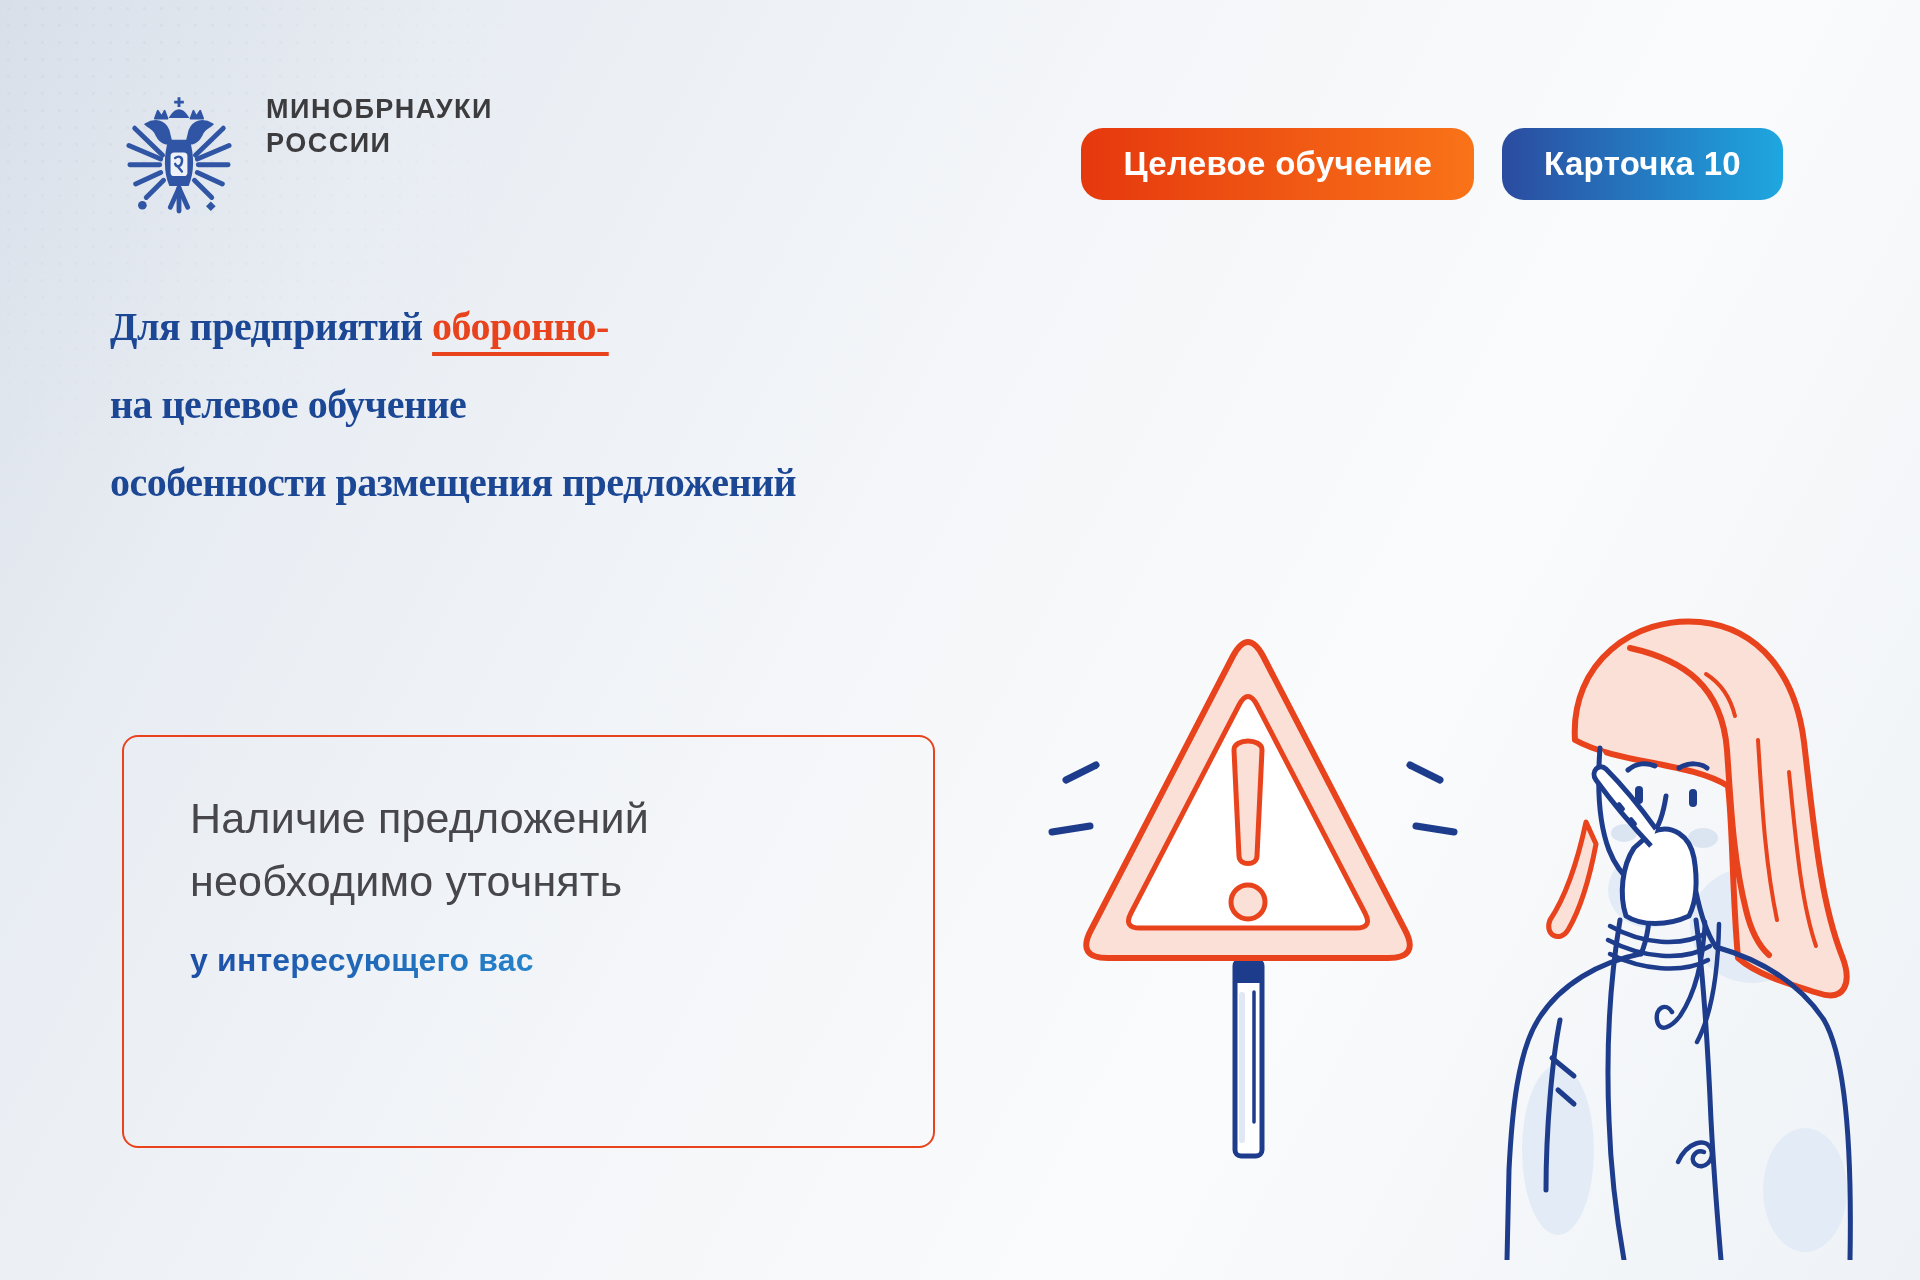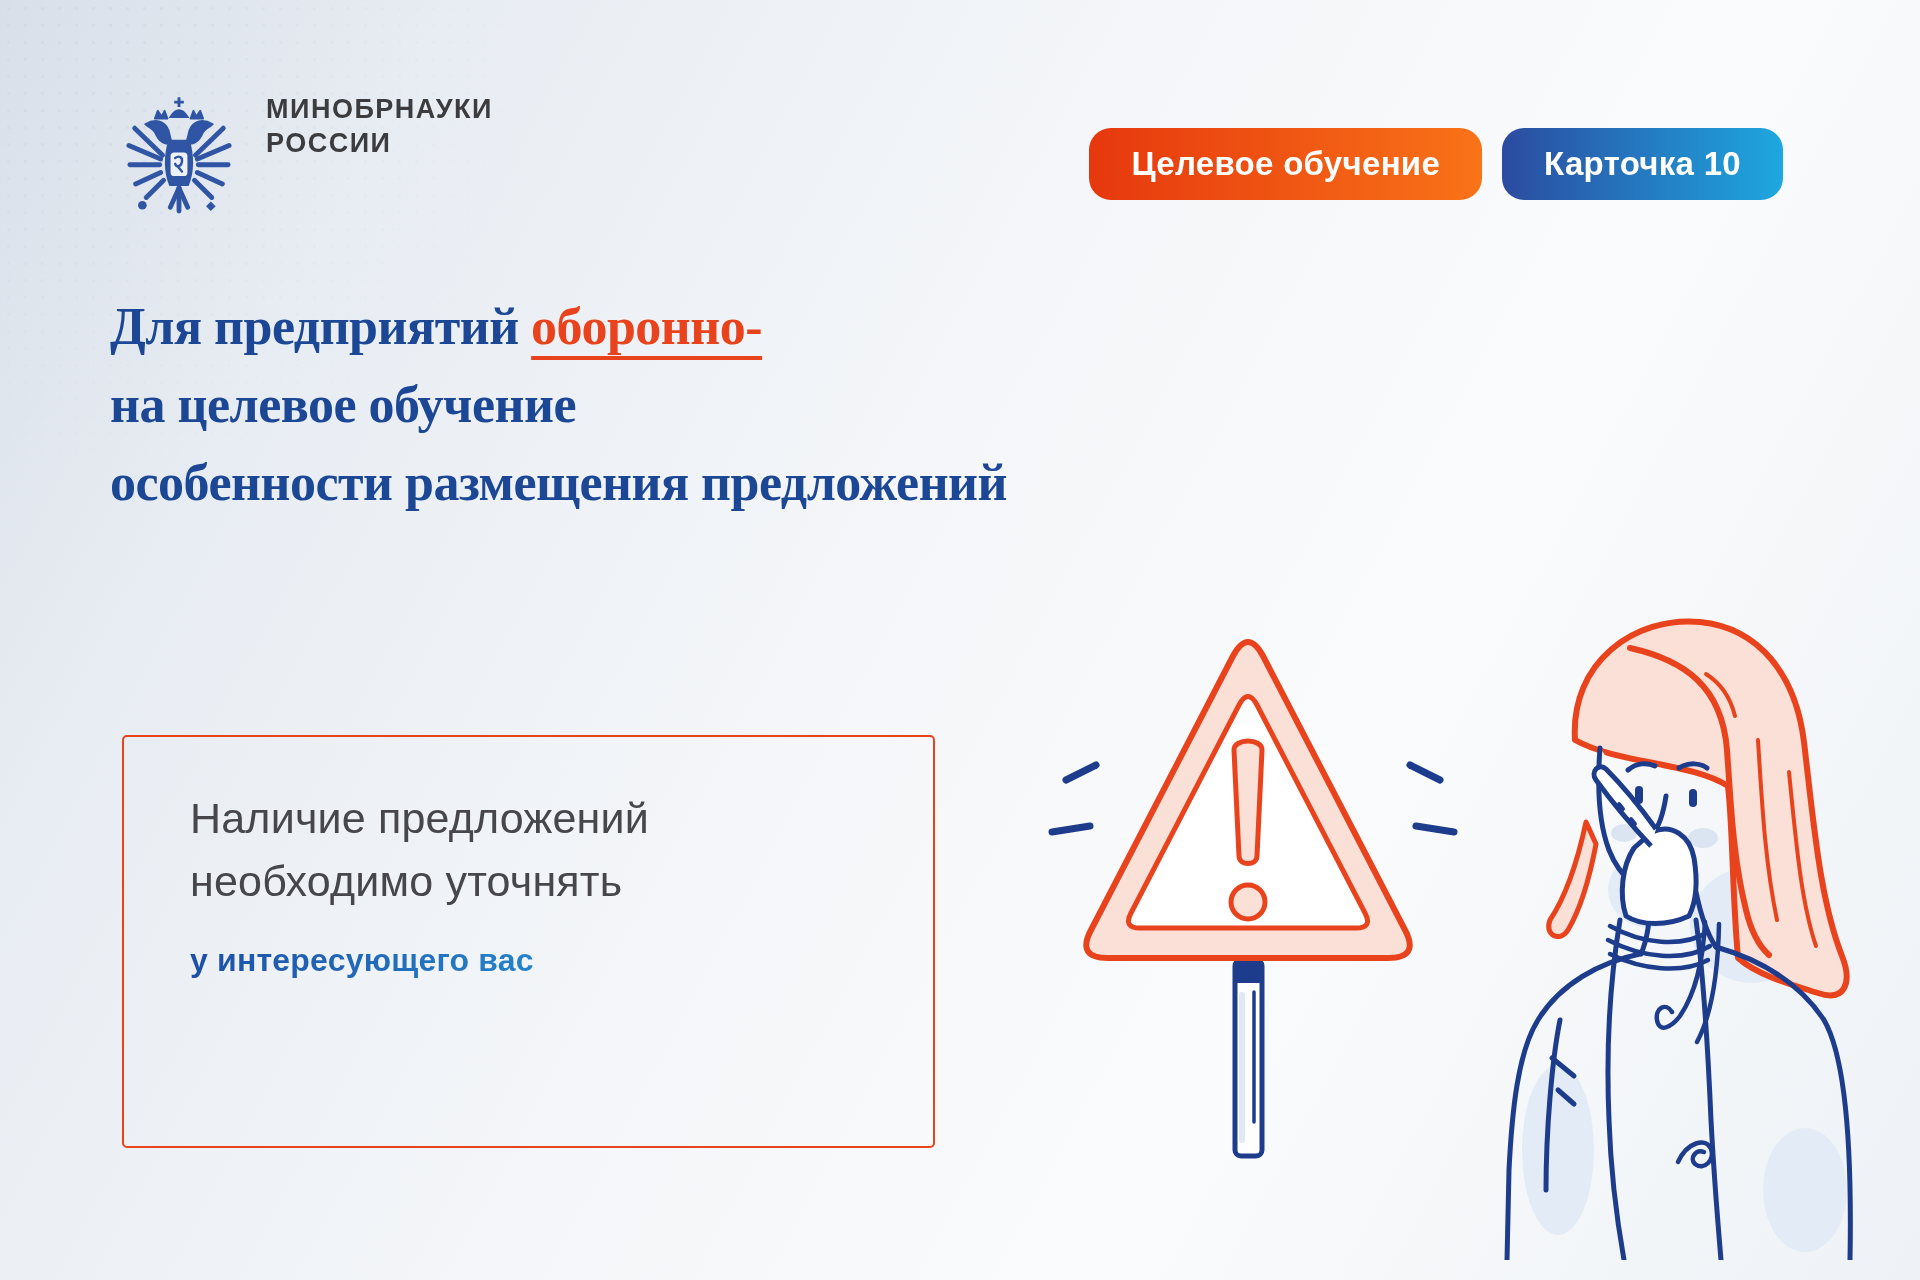--- a/index.html
+++ b/index.html
@@ -16,44 +16,44 @@
     -webkit-mask-image:radial-gradient(circle at 10% 6%,#000 0%,transparent 72%);
             mask-image:radial-gradient(circle at 10% 6%,#000 0%,transparent 72%);
   }
   
   .logo-wrap{ position:absolute; left:126px; top:92px; display:flex; align-items:flex-start; }
   .eagle{ width:106px; height:134px; }
   .logo-text{
     margin-left:34px; font-weight:bold; font-size:27px; line-height:34px;
     letter-spacing:1.5px; color:#3c3c3e;
   }
-  .badges{ position:absolute; right:137px; top:128px; display:flex; gap:20px; }
+  .badges{ position:absolute; right:137px; top:128px; display:flex; gap:28px; }
   .badge{
     height:72px; border-radius:22px; color:#fff; font-size:33px; font-weight:bold;
     display:flex; align-items:center; justify-content:center; padding:0 42px;
     letter-spacing:.3px;
   }
   .badge.orange{ background:linear-gradient(90deg,var(--badge-orange-from),var(--badge-orange-to)); }
   .badge.blue{ background:linear-gradient(90deg,var(--badge-blue-from),var(--badge-blue-to)); }
   
   .headline{
     position:absolute; left:110px; top:288px; width:1450px;
     font-family:"Liberation Serif","DejaVu Serif",serif;
-    font-weight:bold; font-size:52px; line-height:78px; letter-spacing:-0.5px;
+    font-weight:bold; font-size:40px; line-height:78px; letter-spacing:-0.5px;
   }
   .hl-blue{ color:var(--heading-blue); }
   .hl-orange{
     color:var(--accent-orange);
     text-decoration:underline; text-decoration-color:var(--accent-orange);
     text-decoration-thickness:4px; text-underline-offset:12px;
   }
   
   .info-box{
     position:absolute; left:122px; top:735px; width:813px; height:413px;
-    border:2.5px solid var(--accent-orange); border-radius:5px;
+    border:2.5px solid var(--accent-orange); border-radius:16px;
     padding:50px 40px 7px 66px; background:transparent;
   }
   .info-line{ font-size:43px; line-height:63px; color:var(--text-gray); font-weight:500; letter-spacing:.2px;}
   .info-line.grad{
     margin-top:0; font-size:32px; font-weight:bold; letter-spacing:.2px;
     background:linear-gradient(90deg,var(--grad-from),var(--grad-to));
     -webkit-background-clip:text; background-clip:text;
     color:transparent; -webkit-text-fill-color:transparent;
   }
   .info-line.grad.first{ margin-top:16px; }

